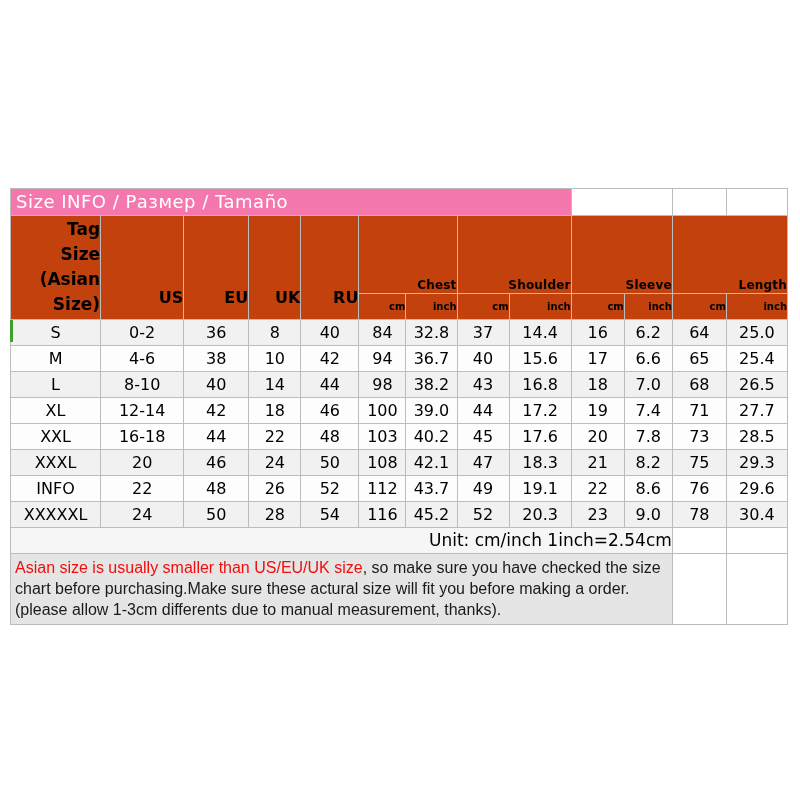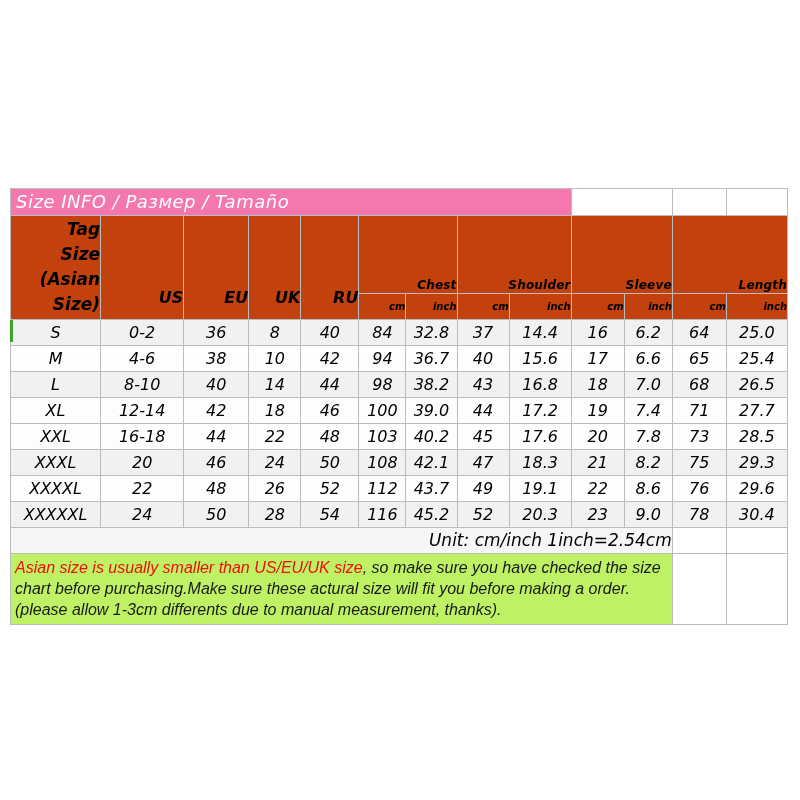--- a/index.html
+++ b/index.html
@@ -1,20 +1,20 @@
 <!DOCTYPE html>
 <html><head>
 <meta charset="utf-8">
 <style>
   html,body{margin:0;padding:0;}
   body{
     width:800px;height:800px;background:#ffffff;position:relative;overflow:hidden;
     font-family:"DejaVu Sans","Liberation Sans",sans-serif;
   }
-  .chart-wrap{position:absolute;left:10px;top:188px;font-style:italic;}
+  .chart-wrap{position:absolute;left:10px;top:188px;}
   table{border-collapse:collapse;table-layout:fixed;width:778px;}
   td{border:1px solid #bcbcbc;padding:0;color:#000;overflow:hidden;white-space:nowrap;}
 
   
   td.title-cell{
     background:#f478ae;color:#ffffff;font-size:18px;letter-spacing:.5px;
     padding:2px 0 3px 5px;text-align:left;height:21px;vertical-align:middle;
   }
   td.title-empty{background:#ffffff;}
 
@@ -31,21 +31,21 @@
   tr.data-row{height:26px;}
   tr.data-row td{text-align:center;font-size:16px;background:#fdfdfd;}
   tr.data-row.alt td{background:#f1f1f1;}
 
   
   td.unit-cell{
     background:#f6f6f6;font-size:17px;text-align:right;padding:2px 0 3px 4px;height:19px;
     vertical-align:middle;
   }
   td.note-cell{
-    background:#bef264;text-align:left;vertical-align:top;padding:3px 6px 0 4px;
+    background:#e5e5e5;text-align:left;vertical-align:top;padding:3px 6px 0 4px;
     font-family:"Liberation Sans",sans-serif;font-size:16px;line-height:21px;
     white-space:normal;height:67px;color:#1a1a1a;
   }
   td.side-empty{background:#ffffff;}
   .red-part{color:#f20d0d;}
 
   .green-mark{
     position:absolute;left:0px;top:132px;width:3px;height:22px;background:#3fa22e;
   }
 </style>
@@ -192,21 +192,21 @@
           <td>108</td>
           <td>42.1</td>
           <td>47</td>
           <td>18.3</td>
           <td>21</td>
           <td>8.2</td>
           <td>75</td>
           <td>29.3</td>
         </tr>
         <tr class="data-row">
-          <td>XXXXL</td>
+          <td>INFO</td>
           <td>22</td>
           <td>48</td>
           <td>26</td>
           <td>52</td>
           <td>112</td>
           <td>43.7</td>
           <td>49</td>
           <td>19.1</td>
           <td>22</td>
           <td>8.6</td>

